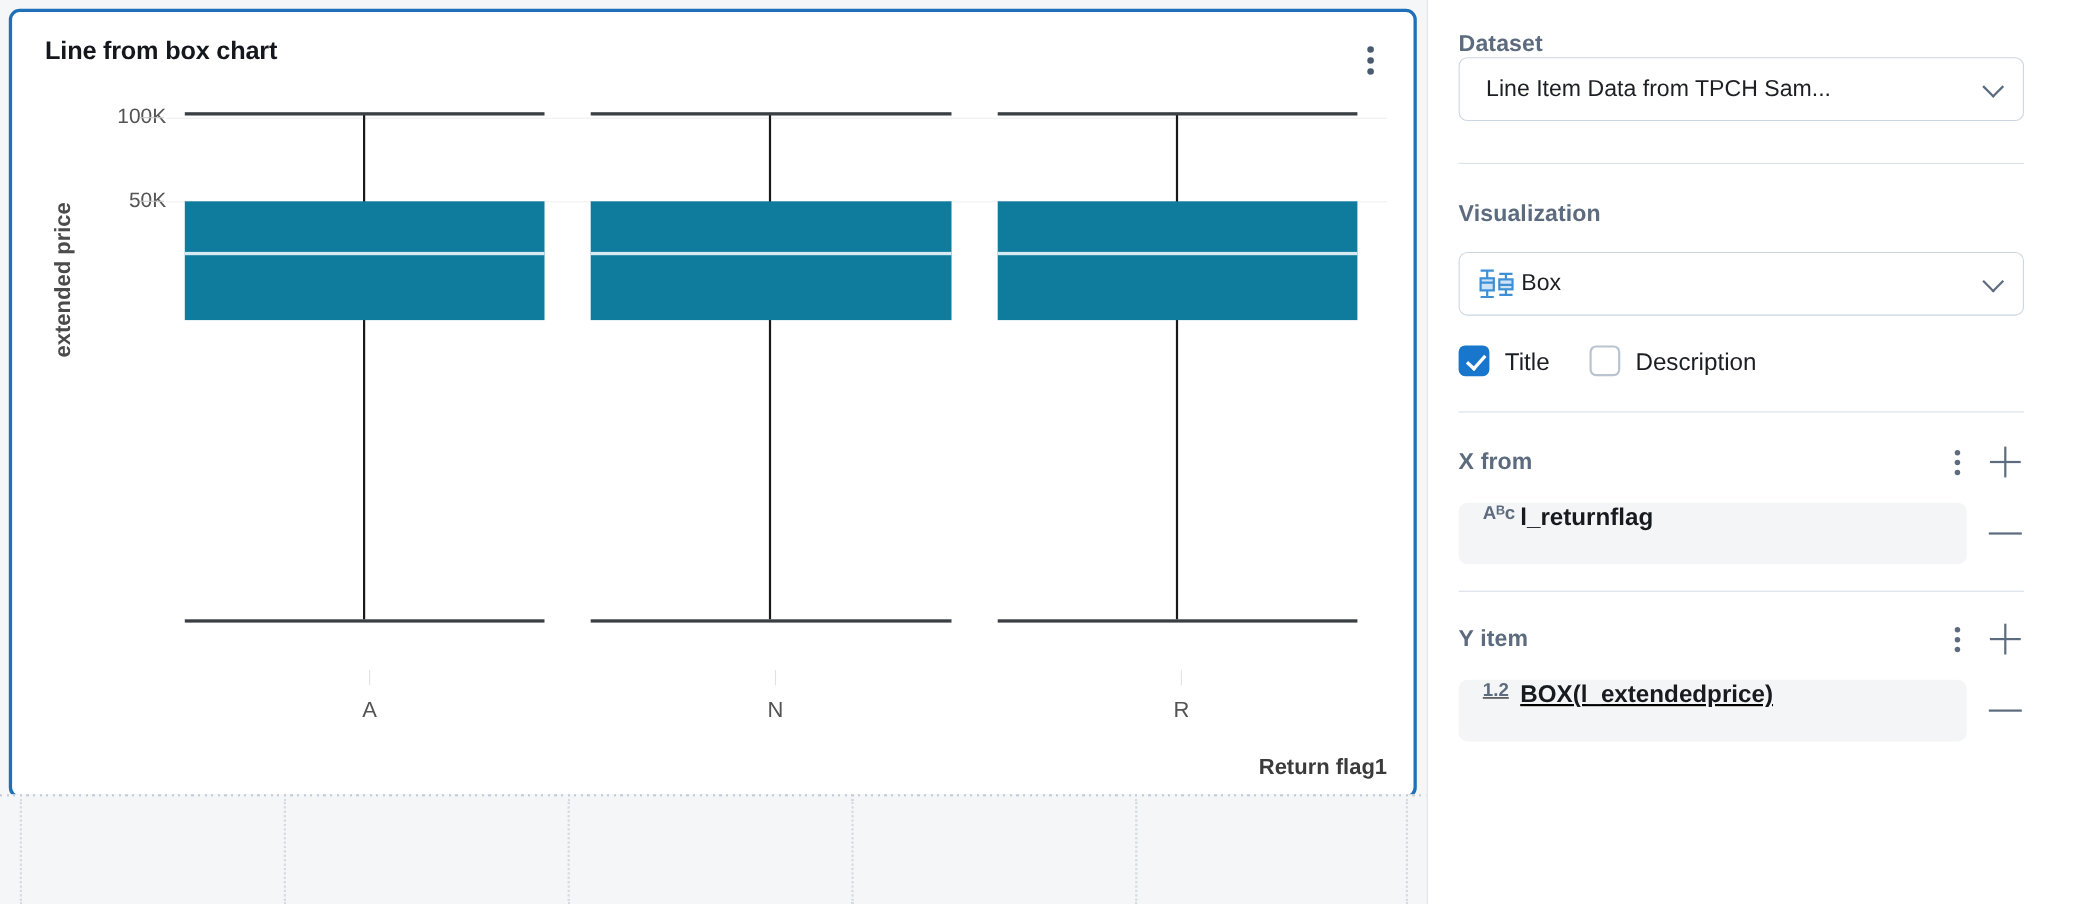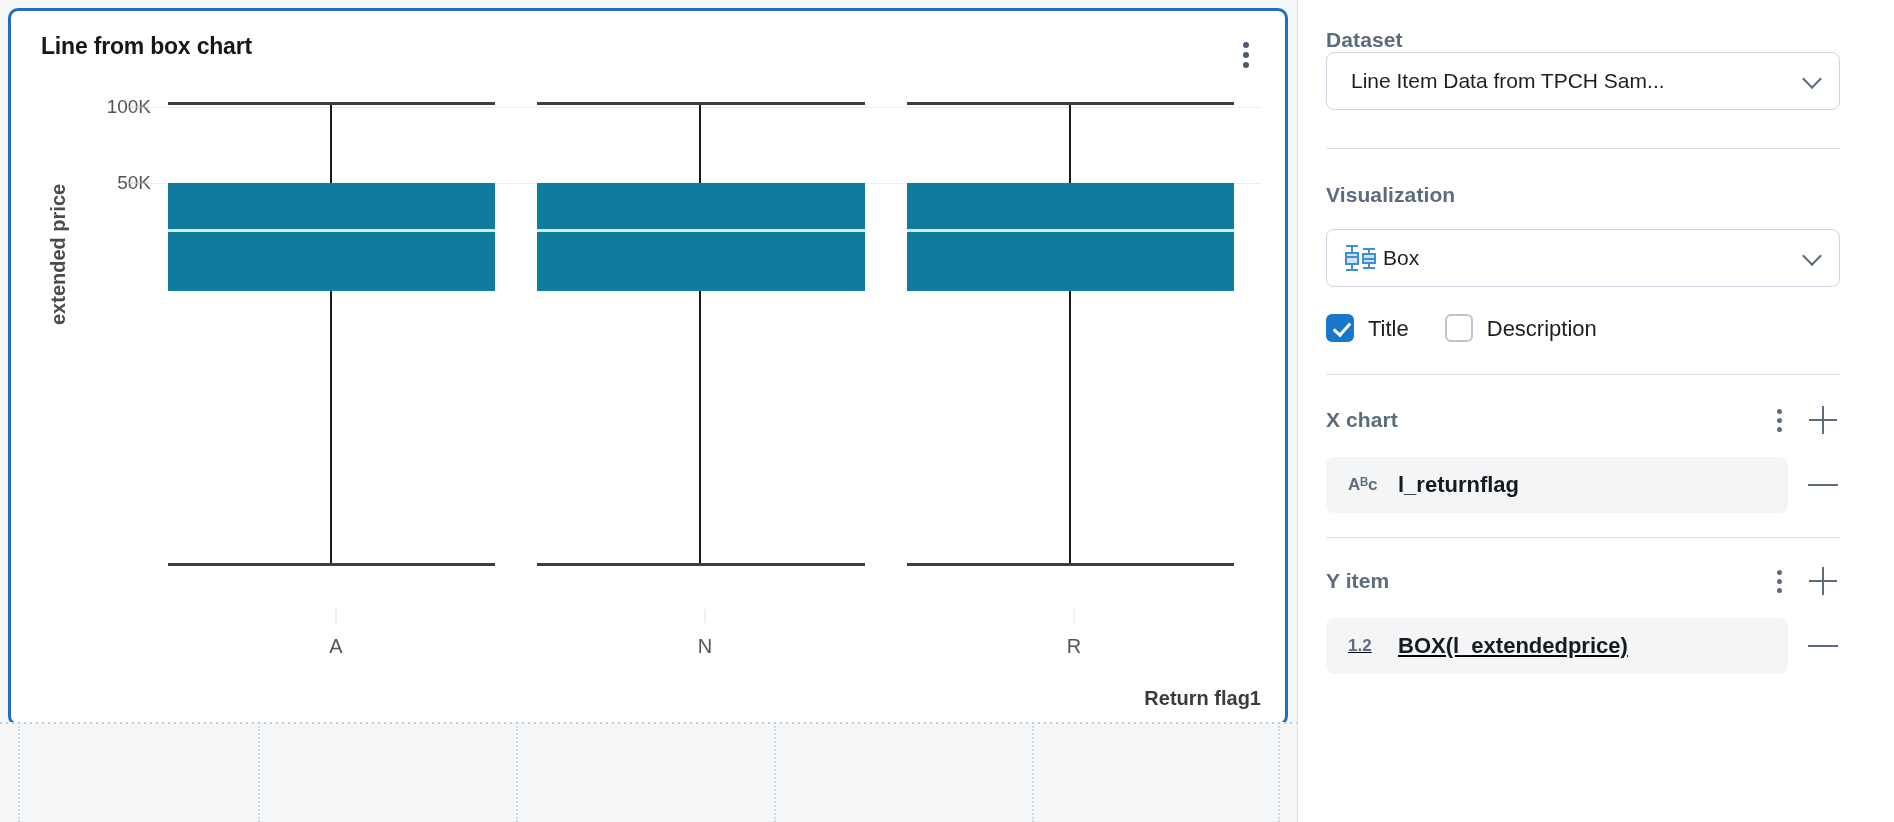--- a/index.html
+++ b/index.html
@@ -161,21 +161,21 @@
   .kebab-sm i { width:5px; height:5px; border-radius:50%; background:#5d6b7e; display:block; }
   .plus::before, .plus::after {
     content:""; position:absolute; background:#5d6b7e;
   }
   .plus::before { left:50%; top:3px; width:2.6px; height:28px; margin-left:-1.3px; }
   .plus::after  { top:50%; left:3px; height:2.6px; width:28px; margin-top:-1.3px; }
 
   .field-row { display:flex; align-items:center; gap: 18px; }
   .field-pill {
     flex:1; height: 56px; background:#f4f5f7; border-radius: 8px;
-    display:flex; align-items:center; gap: 16px; padding: 0 22px;
+    display:flex; align-items:flex-start; gap: 0; padding: 0 22px;
     font-size: 22px; font-weight: bold; color:#171a1f;
     cursor: pointer; overflow:hidden; white-space:nowrap;
   }
   .type-icon { font-size: 17px; color:#5d6b7e; flex:none; width: 34px; }
   .minus { width: 34px; height: 34px; position: relative; cursor:pointer; flex:none; }
   .minus::after { content:""; position:absolute; top:50%; left:2px; width:30px; height:2.6px; background:#5d6b7e; margin-top:-1.3px; }
 </style>
 </head>
 <body>
 
@@ -297,21 +297,21 @@
         <div class="cb-label">Title</div>
         <div class="cbox" style="margin-left:22px;"></div>
         <div class="cb-label">Description</div>
       </div>
     </div>
 
     <div class="divider" style="margin-top:32px;"></div>
 
     <div style="margin-top:28px;">
       <div class="axis-head">
-        <div class="sec-label">X chart</div>
+        <div class="sec-label">X from</div>
         <div class="icon-btn kebab-sm">
           <i></i>
           <i></i>
           <i></i>
         </div>
         <div class="icon-btn plus"></div>
       </div>
       <div class="field-row" style="margin-top:20px;">
         <div class="field-pill">
           <span class="type-icon">Aᴮᴄ</span>

